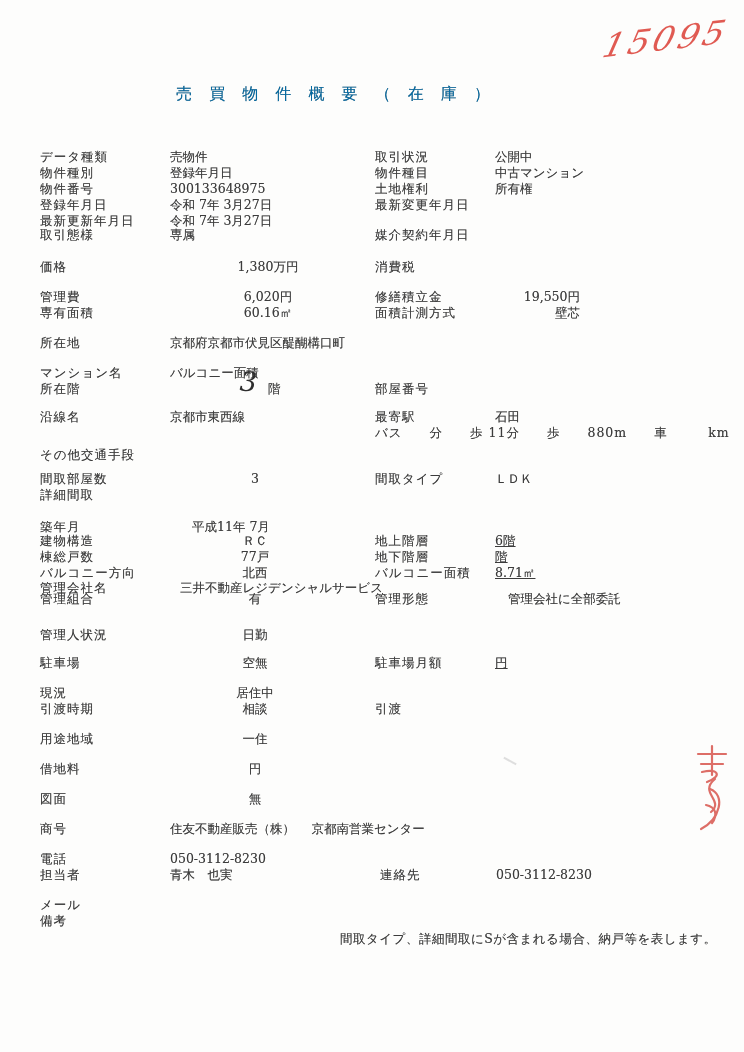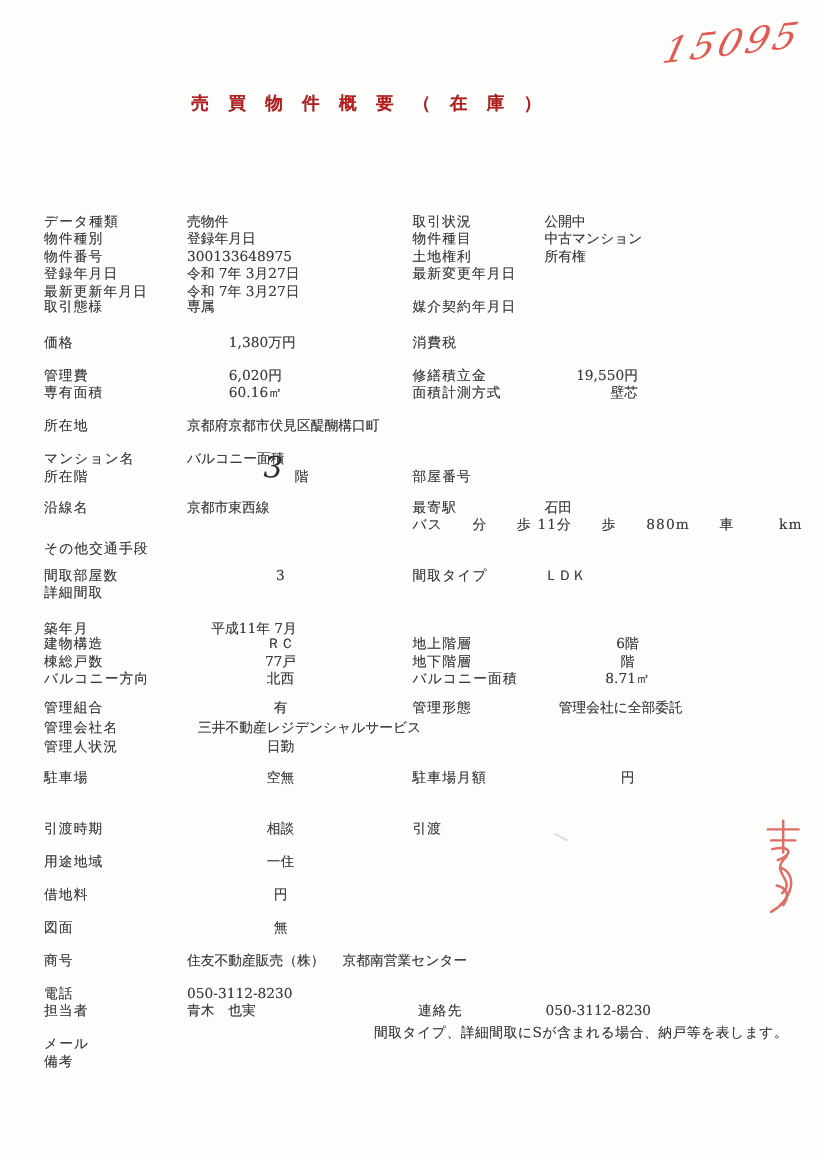--- a/index.html
+++ b/index.html
@@ -5,37 +5,37 @@
   html,body { margin:0; padding:0; background:#e8e8e8; }
   .page {
     position:relative; width:744px; height:1052px; margin:0 auto;
     background:#fdfdfc; overflow:hidden;
     font-family:"DejaVu Serif","Liberation Serif",serif;
     color:#3c3c3c; font-size:12.5px; line-height:17px;
     text-shadow:0 0 0.5px rgba(70,70,70,0.55);
   }
   .title {
     position:absolute; top:85px; left:0; width:672px; text-align:center;
-    font-size:16px; font-weight:bold; letter-spacing:6px; color:#b91c1c;
+    font-size:16px; font-weight:normal; letter-spacing:6px; color:#0369a1;
   }
   .hand-number {
     position:absolute; top:18px; left:606px; width:140px;
     color:#e05a52; font-size:33px; font-style:italic; line-height:40px;
     transform:skewX(-20deg) rotate(-7deg);
     letter-spacing:3px; text-shadow:none; font-weight:normal;
   }
-  .row { position:absolute; left:40px; width:704px; height:17px;margin-top:44px; }
+  .row { position:absolute; left:40px; width:704px; height:17px; }
   .lbl  { position:absolute; left:0;   letter-spacing:1px; white-space:nowrap; }
   .lv   { position:absolute; left:130px; white-space:nowrap; }
   .lvc  { position:absolute; left:130px; width:170px; text-align:center; white-space:nowrap; }
-  .lvn  { position:absolute; left:168px; width:120px; text-align:left; white-space:nowrap; }
+  .lvn  { position:absolute; left:168px; width:120px; text-align:center; white-space:nowrap; }
   .rlbl { position:absolute; left:335px; letter-spacing:1px; white-space:nowrap; }
   .rv   { position:absolute; left:455px; white-space:pre; }
   .rvm  { position:absolute; left:420px; width:120px; text-align:right; white-space:nowrap; }
-  .rvn2 { position:absolute; left:455px; width:151px; text-align:center; white-space:nowrap; }
+  .rvn2 { position:absolute; left:455px; width:151px; text-align:left; white-space:nowrap;text-decoration:underline; }
   .rvc  { position:absolute; left:468px; white-space:nowrap; }
   .hand-floor {
     position:absolute; left:200px; top:-7px;
     font-size:27px; font-style:italic; color:#2e2e2e;
     transform:rotate(4deg); text-shadow:none;
   }
   .floor-suffix { position:absolute; left:228px; white-space:nowrap; }
   .footer-note { position:absolute; top:930px; left:340px; font-size:12.5px; letter-spacing:0.5px; }
   .red-stamp { position:absolute; top:743px; left:688px; width:46px; height:96px; }
   .red-stamp svg { width:100%; height:100%; }
@@ -166,33 +166,37 @@
     <span class="rlbl">バルコニー面積</span>
     <span class="rvn2">8.71㎡</span>
   </div>
 
   <div class="row" style="top:590px">
     <span class="lbl">管理組合</span>
     <span class="lvc">有</span>
     <span class="rlbl">管理形態</span>
     <span class="rvc">管理会社に全部委託</span>
   </div>
-  <div class="row" style="top:608px">
+  <div class="row" style="top:579px">
     <span class="lbl">管理会社名</span>
     <span class="lv" style="left:140px">三井不動産レジデンシャルサービス</span>
   </div>
   <div class="row" style="top:626px">
     <span class="lbl">管理人状況</span>
     <span class="lvc">日勤</span>
   </div>
   <div class="row" style="top:654px">
     <span class="lbl">駐車場</span>
     <span class="lvc">空無</span>
     <span class="rlbl">駐車場月額</span>
     <span class="rvn2">円</span>
+  </div>
+  <div class="row" style="top:684px">
+    <span class="lbl">現況</span>
+    <span class="lvc">居住中</span>
   </div>
   <div class="row" style="top:700px">
     <span class="lbl">引渡時期</span>
     <span class="lvc">相談</span>
     <span class="rlbl">引渡</span>
     <span class="rv"></span>
   </div>
   <div class="row" style="top:730px">
     <span class="lbl">用途地域</span>
     <span class="lvc">一住</span>

